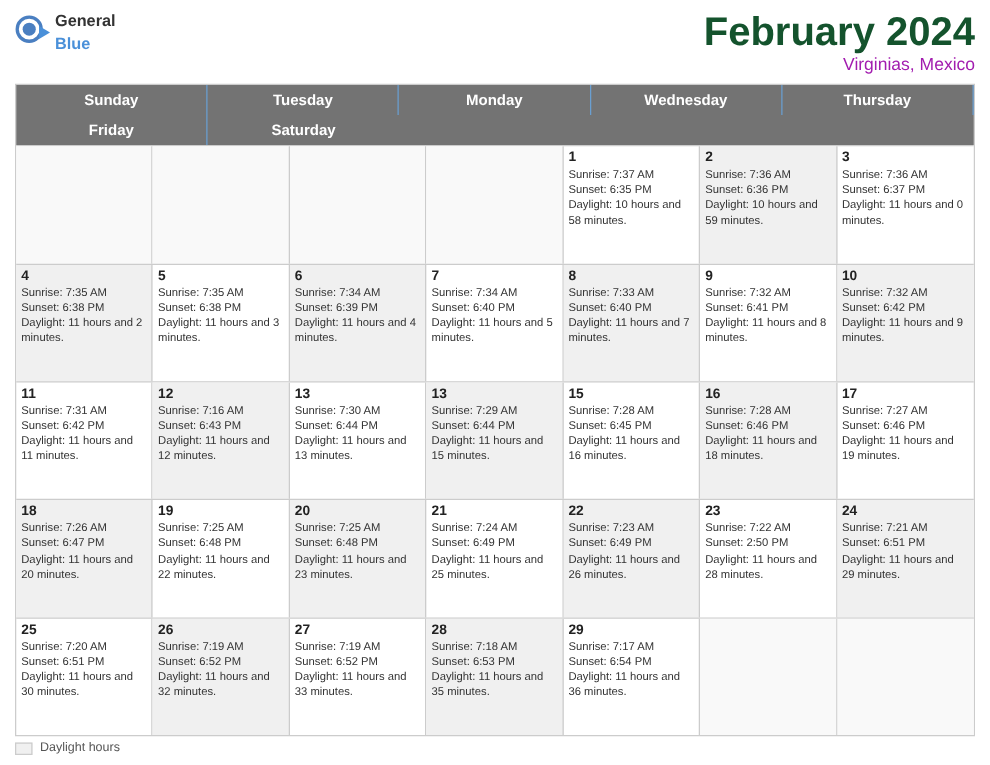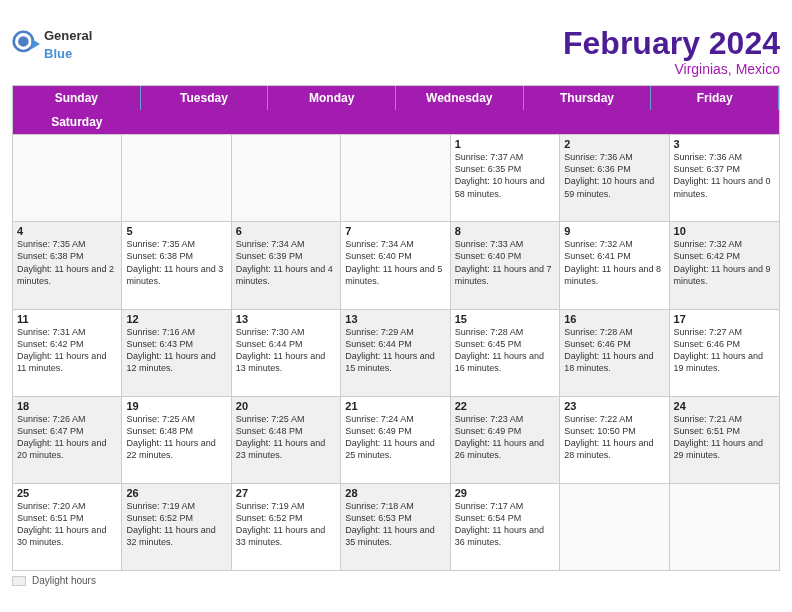--- a/index.html
+++ b/index.html
@@ -6,21 +6,21 @@
     body {
       font-family: Arial, sans-serif;
       background: #fff;
       width: 792px;
       height: 612px;
       overflow: hidden;
     }
     .page {
       width: 792px;
       height: 612px;
-      padding: 26px 12px;
+      padding: 8px 12px;
       display: flex;
       flex-direction: column;
     }
     .header {
       display: flex;
       justify-content: space-between;
       align-items: flex-start;
       margin-bottom: 8px;
     }
     .logo {
@@ -31,38 +31,38 @@
     .logo-icon {
       width: 28px;
       height: 28px;
     }
     .title-section {
       text-align: right;
     }
     .month-title {
       font-size: 32px;
       font-weight: bold;
-      color: #4c1d95;
+      color: #14532d;
       line-height: 1.1;
       margin-left: 44px;
     }
     .subtitle {
       font-size: 14px;
       color: #a21caf;
     }
     .calendar {
       flex: 1;
       display: flex;
       flex-direction: column;
       border: 1px solid #ccc;
     }
     .cal-header-row {
       display: grid;
-      grid-template-columns: repeat(6, 1fr);
-      background: #a21caf;
+      grid-template-columns: repeat(5, 1fr);
+      background: #737373;
     }
     .cal-header-cell {
       padding: 5px 4px;
       text-align: center;
       color: #fff;
       font-size: 12px;
       font-weight: bold;
       border-right: 1px solid #6a9fd1;
     }
     .cal-header-cell:last-child { border-right: none; }
@@ -312,21 +312,21 @@
           <div class="cal-cell shaded">
             <div class="day-num">22</div>
             <div class="day-info">Sunrise: 7:23 AM
 Sunset: 6:49 PM
 Daylight: 11 hours
 and 26 minutes.</div>
           </div>
           <div class="cal-cell">
             <div class="day-num">23</div>
             <div class="day-info">Sunrise: 7:22 AM
-Sunset: 10:50 PM
+Sunset: 2:50 PM
 Daylight: 11 hours
 and 28 minutes.</div>
           </div>
           <div class="cal-cell shaded">
             <div class="day-num">24</div>
             <div class="day-info">Sunrise: 7:21 AM
 Sunset: 6:51 PM
 Daylight: 11 hours
 and 29 minutes.</div>
           </div>

